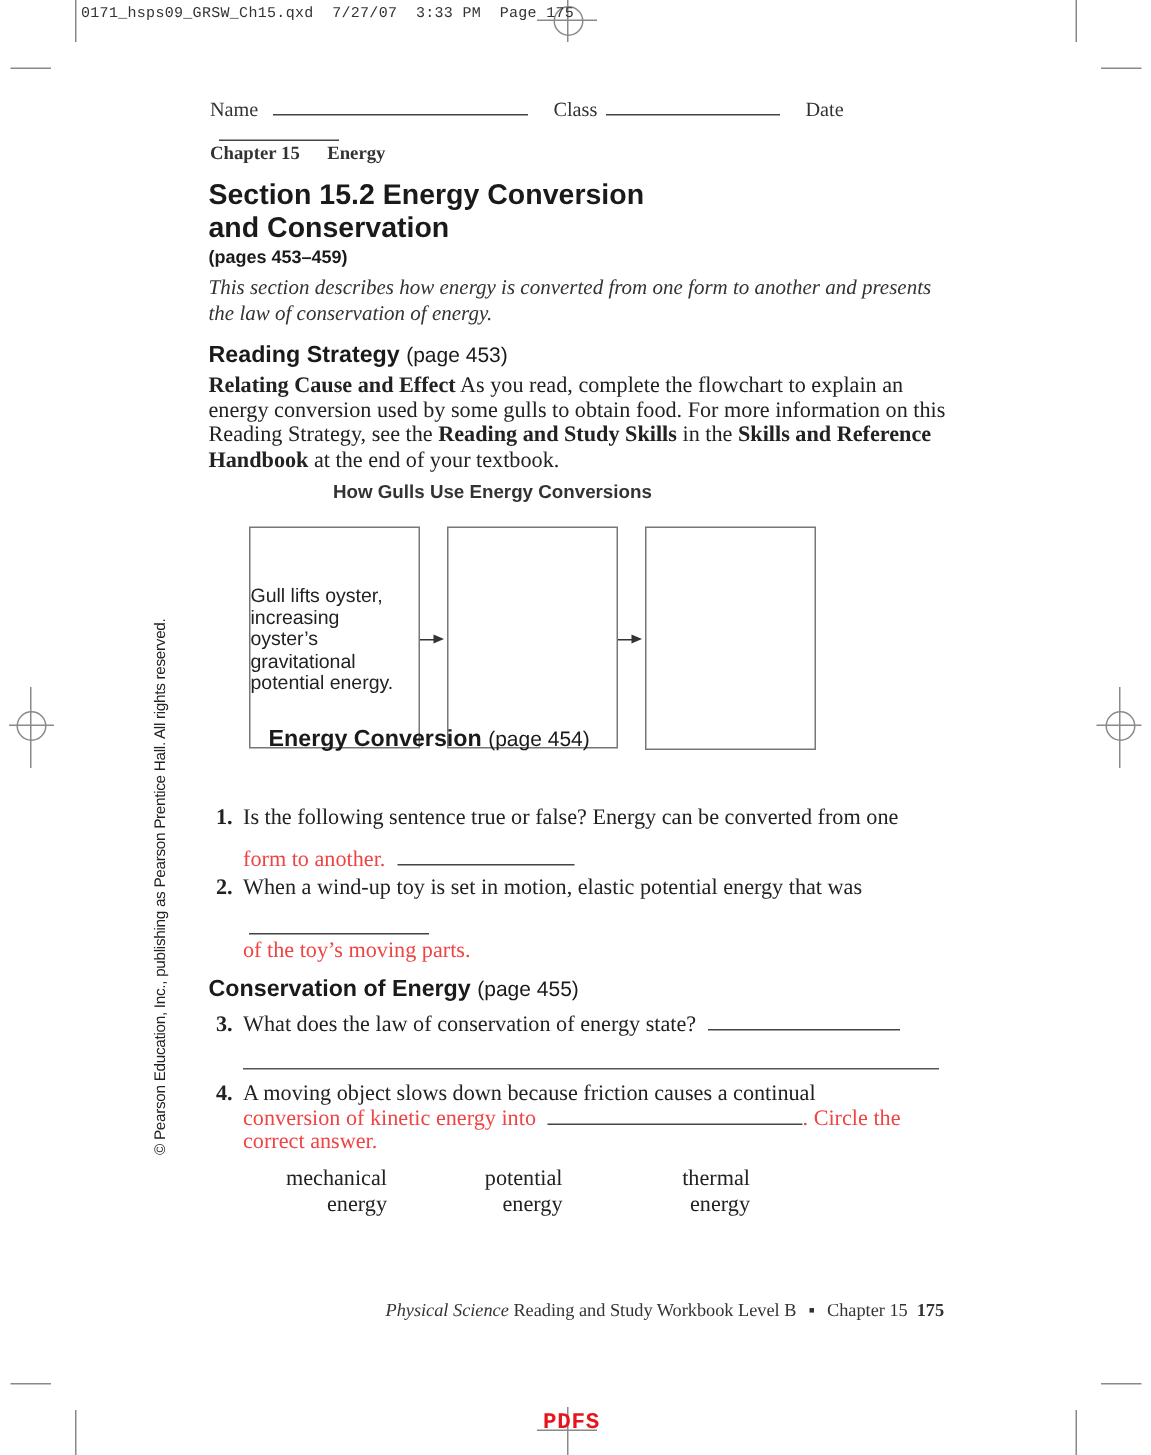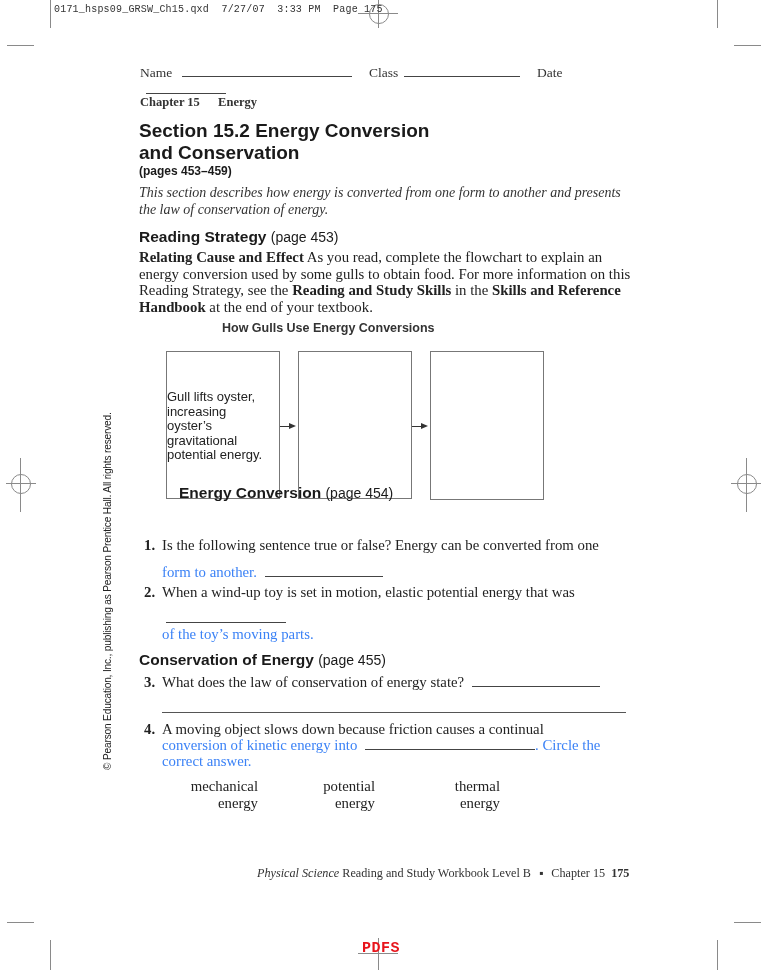--- a/index.html
+++ b/index.html
@@ -35,21 +35,21 @@
     .para { left: 139px; top: 249px; width: 492px; font-size: 14.8px; line-height: 16.5px; color: #222; }
 
     .flow-title { left: 222px; top: 321px; font-size: 12.5px; font-weight: bold; color: #333; }
     .box { position: absolute; border: 1px solid #777; background: #fff; }
     .box-text { position: absolute; left: 0; right: 0; font-size: 13px; line-height: 14.5px; color: #222; }
     .arrow { position: absolute; height: 1px; background: #333; }
     .arrowhead { position: absolute; width: 0; height: 0; border-top: 3px solid transparent; border-bottom: 3px solid transparent; border-left: 7px solid #333; }
 
     .q { position: absolute; left: 144px; width: 490px; font-size: 14.8px; line-height: 16.5px; color: #222; }
     .q .num { font-weight: bold; display: inline-block; width: 18px; }
-    .qcont { position: absolute; left: 162px; font-size: 14.8px; line-height: 16.5px; color: #3b82f6; }
+    .qcont { position: absolute; left: 162px; font-size: 14.8px; line-height: 16.5px; color: #ef4444; }
 
     .choice { position: absolute; text-align: right; font-size: 14.8px; line-height: 17px; color: #222; }
 
     .side-copy {
       position: absolute; left: 102px; top: 770px;
       transform-origin: 0 0; transform: rotate(-90deg);
       font-size: 10.2px; white-space: nowrap; color: #222;
       font-family: "Liberation Sans", "DejaVu Sans", sans-serif;
       letter-spacing: -0.2px;
     }

